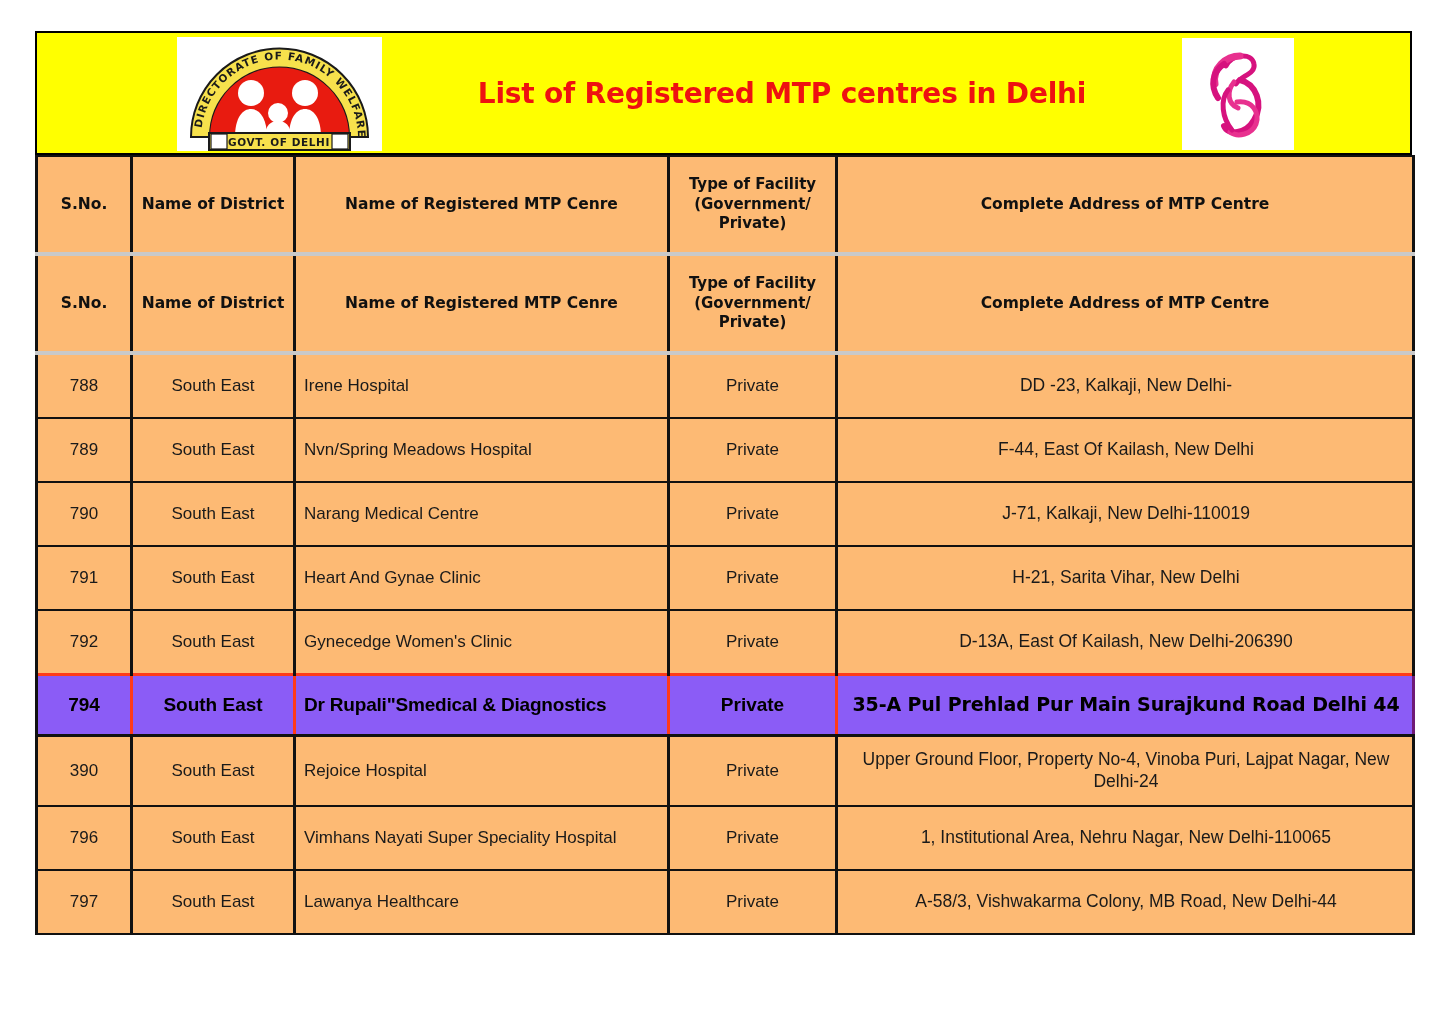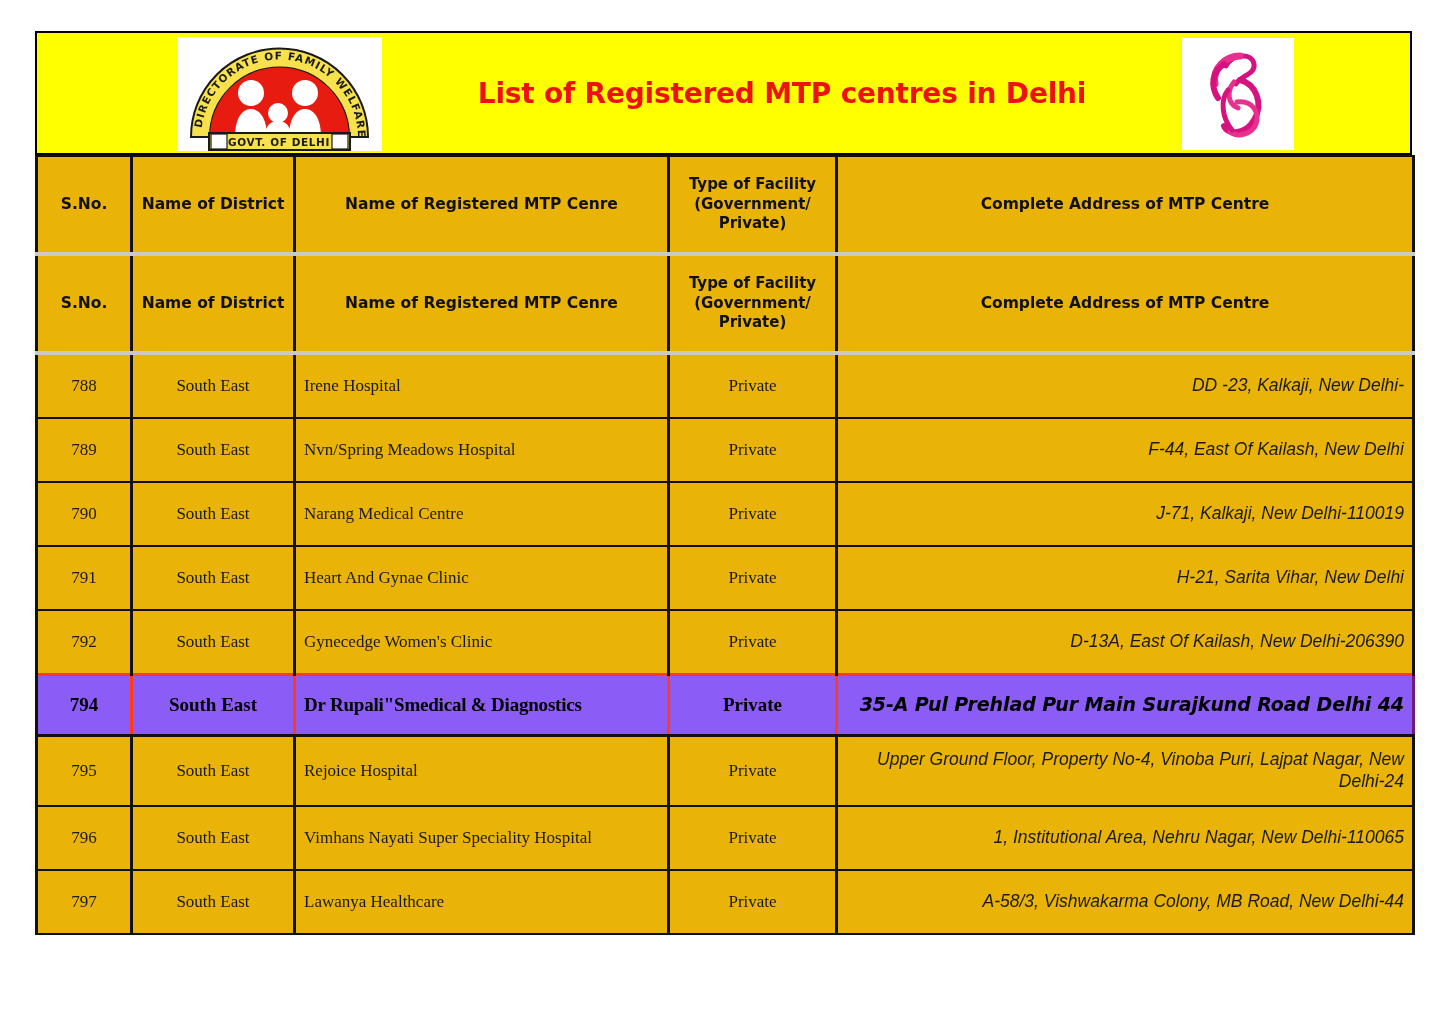--- a/index.html
+++ b/index.html
@@ -82,21 +82,21 @@
     background: #ffffff;
   }
 
   table.mtp td {
     border-left: 3px solid #111111;
     border-right: 3px solid #111111;
     border-top: 2px solid #111111;
     border-bottom: 2px solid #111111;
     padding: 0 8px;
     vertical-align: middle;
-    background: #eab308;
+    background: #fdba74;
   }
 
   
   col.c-sno   { width: 95px; }
   col.c-dist  { width: 163px; }
   col.c-name  { width: 374px; }
   col.c-type  { width: 168px; }
   col.c-addr  { width: 577px; }
 
   
@@ -112,38 +112,37 @@
     border-bottom: 4px solid #c9c9c9;
   }
   tr.hdr.first td { border-top: 2px solid #111111; }
   tr.hdr td.hdr-type { font-size: 15px; }
 
   
   tr.data td {
     height: 62px;
     font-size: 17px;
     color: #1a1a1a;
-    font-family: Liberation Serif, serif;
+    font-family: Liberation Sans, sans-serif;
   }
   tr.data td.sno,
   tr.data td.dist,
   tr.data td.type {
     text-align: center;
   }
   tr.data td.name {
     text-align: left;
     padding-left: 8px;
   }
   tr.data td.addr {
-    text-align: right;
+    text-align: center;
     padding-left: 10px;
     font-family: "Liberation Sans", sans-serif;
     font-size: 17.5px;
     line-height: 1.24;
-    font-style: italic;
   }
   tr.data.tall td { height: 68px; }
 
   
   tr.data.highlight td {
     background: #8b5cf6;
     font-weight: bold;
     border-left: 3px solid #ff3b18;
     border-right: 3px solid #ff3b18;
     border-top: 3px solid #ff3b18;
@@ -296,21 +295,21 @@
 
       <tr class="data highlight">
         <td class="sno first-c">794</td>
         <td class="dist">South East</td>
         <td class="name">Dr Rupali"Smedical &amp; Diagnostics</td>
         <td class="type">Private</td>
         <td class="addr last-c">35-A Pul Prehlad Pur Main Surajkund Road Delhi 44</td>
       </tr>
 
       <tr class="data tall">
-        <td class="sno first-c">795</td>
+        <td class="sno first-c">390</td>
         <td class="dist">South East</td>
         <td class="name">Rejoice Hospital</td>
         <td class="type">Private</td>
         <td class="addr last-c">Upper Ground Floor, Property No-4, Vinoba Puri, Lajpat Nagar, New Delhi-24</td>
       </tr>
 
       <tr class="data">
         <td class="sno first-c">796</td>
         <td class="dist">South East</td>
         <td class="name">Vimhans Nayati Super Speciality Hospital</td>

